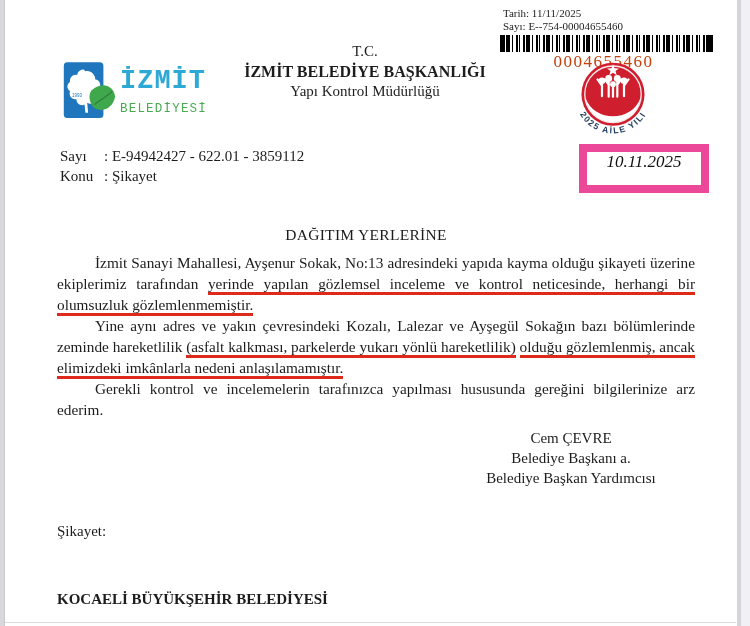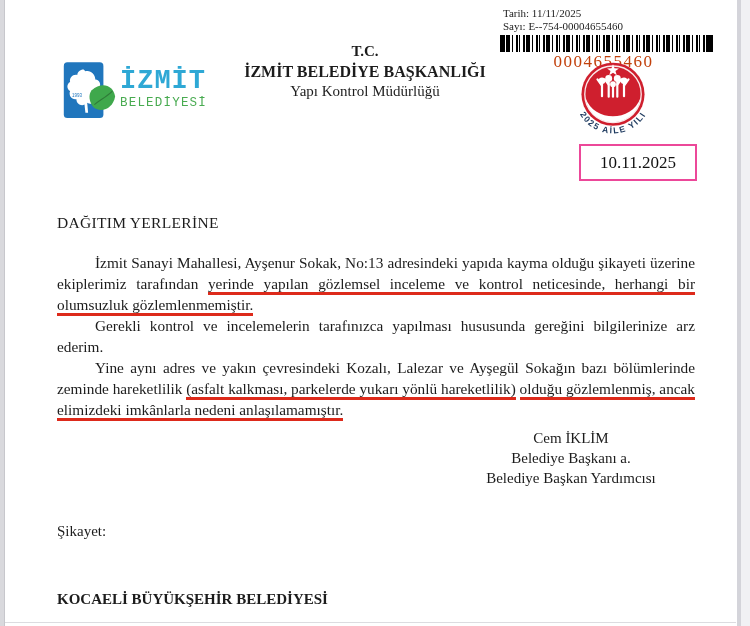--- a/index.html
+++ b/index.html
@@ -26,38 +26,38 @@
     font-size:17px;letter-spacing:1.5px;color:#c2410c;}
 
   
   .emblem{position:absolute;left:561px;top:56px;width:104px;height:88px;}
 
   
   .logo{position:absolute;left:62px;top:60px;display:flex;align-items:flex-start;}
   .logo-mark{width:54px;height:64px;}
   .logo-text{margin-left:4px;padding-top:8px;font-family:Liberation Mono, monospace;}
   .logo-title{font-size:27px;font-weight:bold;color:#2ea8d5;letter-spacing:1px;line-height:26px;}
-  .logo-sub{font-size:12.5px;color:#49ab51;letter-spacing:1.2px;margin-top:2px;}
+  .logo-sub{font-size:12.5px;color:#49ab51;letter-spacing:1.2px;margin-top:8px;}
 
   
   .lh{position:absolute;left:175px;top:42px;width:380px;text-align:center;line-height:19px;}
-  .lh-tc{font-size:15px;font-weight:bold;}
+  .lh-tc{font-size:15px;font-weight:normal;}
   .lh-org{font-size:16px;font-weight:bold;margin-top:1px;}
   .lh-dept{font-size:15px;margin-top:1px;}
 
   
   .ref{position:absolute;left:60px;top:146px;font-size:15px;line-height:20px;}
   .ref-label{display:inline-block;width:44px;}
   .datebox{
     position:absolute;left:579px;top:144px;width:114px;height:33px;
-    border:2px solid #ec4899;display:flex;align-items:center;justify-content:center;
-    font-size:17px;color:#111;
+    border:8px solid #ec4899;display:flex;align-items:flex-start;justify-content:center;
+    font-size:17px;color:#111;font-style:italic;
   }
 
-  .addressee{position:absolute;left:57px;top:214px;width:618px;text-align:left;font-size:15.5px;letter-spacing:0.3px;}
+  .addressee{position:absolute;left:57px;top:226px;width:618px;text-align:center;font-size:15.5px;letter-spacing:0.3px;}
 
   
   .body-text{position:absolute;left:57px;top:252px;width:638px;font-size:15.3px;line-height:21px;text-align:justify;}
   .body-text p{margin:0;text-indent:38px;}
   .rl{border-bottom:3px solid #dd2a1b;padding-bottom:0px;}
 
   .signature{position:absolute;left:440px;top:428px;width:262px;text-align:center;font-size:15px;line-height:20px;}
 
   .dist{position:absolute;left:57px;top:521px;font-size:15px;line-height:20px;}
   .dist .bold{font-weight:bold;margin-top:48px;}
@@ -121,38 +121,42 @@
       <div class="logo-sub">BELEDİYESİ</div>
     </div>
   </div>
 
   <div class="lh">
     <div class="lh-tc">T.C.</div>
     <div class="lh-org">İZMİT BELEDİYE BAŞKANLIĞI</div>
     <div class="lh-dept">Yapı Kontrol Müdürlüğü</div>
   </div>
 
+  <div class="ref">
+    <div><span class="ref-label">Sayı</span><span>: E-94942427 - 622.01 - 3859112</span></div>
+    <div><span class="ref-label">Konu</span><span>: Şikayet</span></div>
+  </div>
 
   <div class="datebox">
     <span>10.11.2025</span>
   </div>
 
   <div class="addressee">DAĞITIM YERLERİNE</div>
 
   <div class="body-text">
     <p><span>İzmit Sanayi Mahallesi, Ayşenur Sokak, No:13 adresindeki yapıda kayma olduğu şikayeti üzerine ekiplerimiz tarafından</span>
       <span class="rl">yerinde yapılan gözlemsel inceleme ve kontrol neticesinde, herhangi bir olumsuzluk gözlemlenmemiştir.</span></p>
-    <p><span>Gerekli kontrol ve incelemelerin tarafınızca yapılması hususunda gereğini bilgilerinize arz ederim.</span></p>
     <p><span>Yine aynı adres ve yakın çevresindeki Kozalı, Lalezar ve Ayşegül Sokağın bazı bölümlerinde zeminde hareketlilik</span>
       <span class="rl">(asfalt kalkması, parkelerde yukarı yönlü hareketlilik)</span>
       <span class="rl">olduğu gözlemlenmiş, ancak elimizdeki imkânlarla nedeni anlaşılamamıştır.</span></p>
+    <p><span>Gerekli kontrol ve incelemelerin tarafınızca yapılması hususunda gereğini bilgilerinize arz ederim.</span></p>
   </div>
 
   <div class="signature">
-    <div>Cem İKLİM</div>
+    <div>Cem ÇEVRE</div>
     <div>Belediye Başkanı a.</div>
     <div>Belediye Başkan Yardımcısı</div>
   </div>
 
   <div class="dist">
     <div>Şikayet:</div>
     <div class="bold">KOCAELİ BÜYÜKŞEHİR BELEDİYESİ</div>
     <div class="bold">ÇEVRE,ŞEHİRC.İKLİM DEĞ.İL MÜD.</div>
     <div class="bold">AFAD</div>
   </div>

